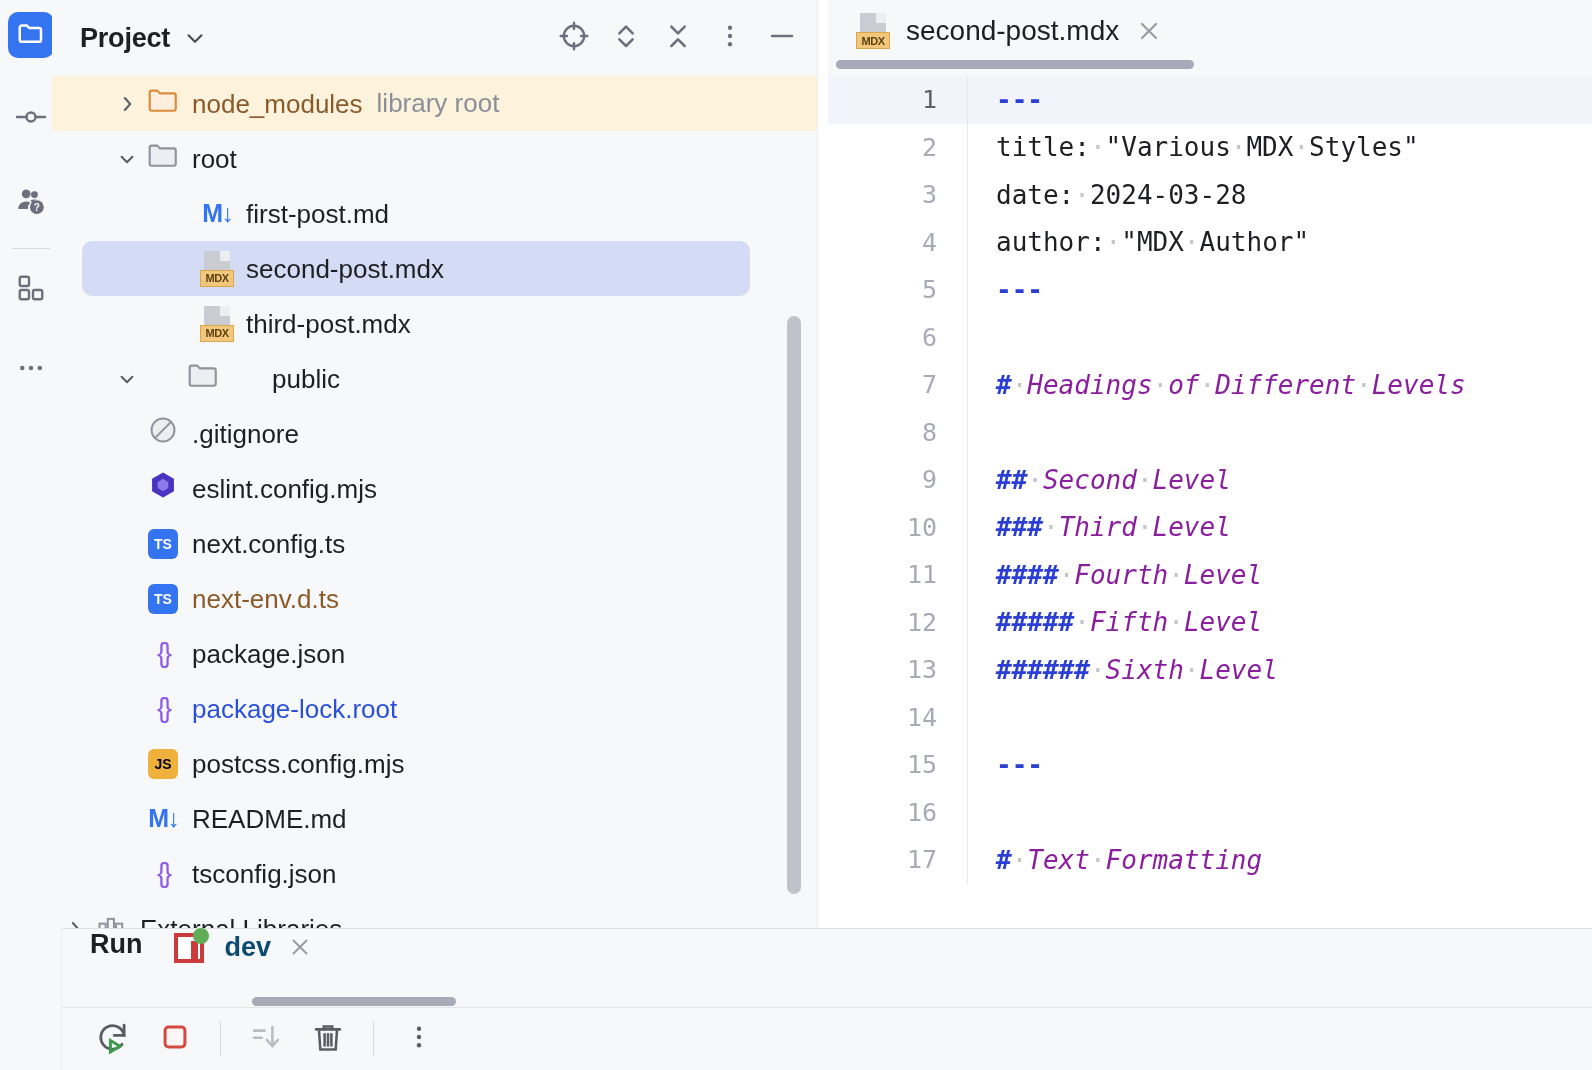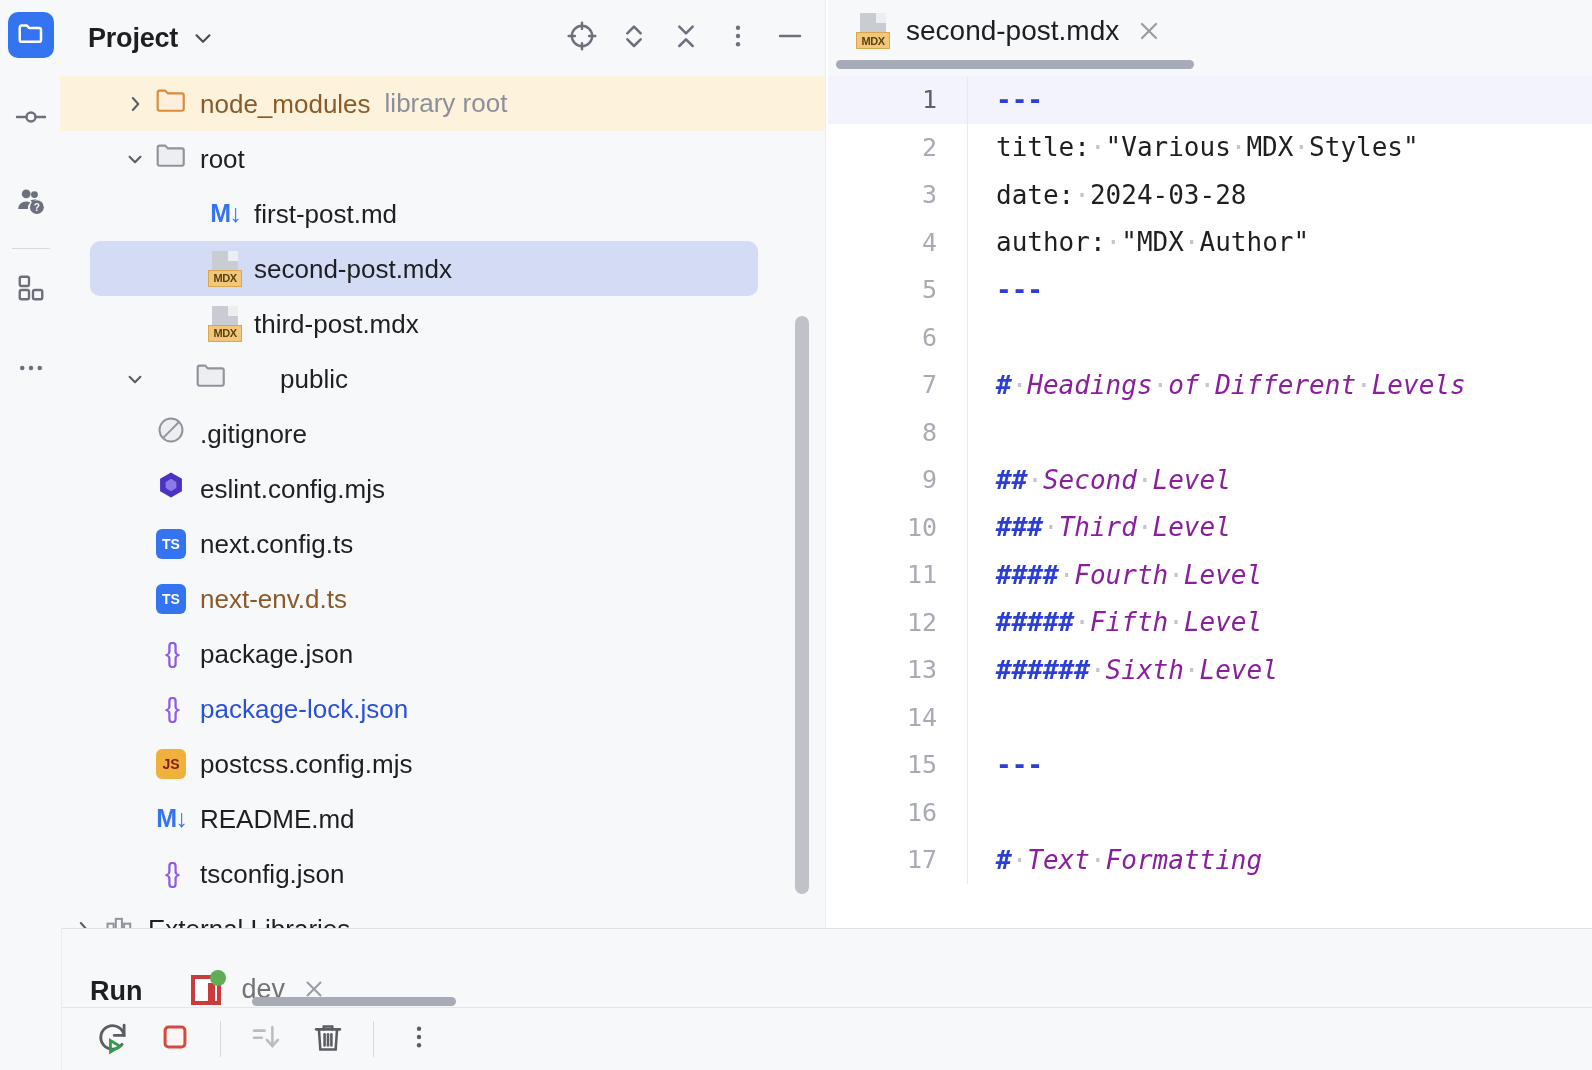--- a/index.html
+++ b/index.html
@@ -29,21 +29,21 @@
     color: #6c707e;
   }
   .act-btn.active { background: #3574f0; color: #ffffff; }
   .act-sep {
     width: 38px; height: 1px; background: #d8dade;
     margin: 6px 0 18px 0;
   }
 
   
   .project-panel {
-    position: absolute; left: 60px; top: 0;
+    position: absolute; left: 52px; top: 0;
     width: 766px; height: 928px;
     background: #f7f8fa;
     border-right: 1px solid #ebecf0;
     overflow: hidden;
   }
   .panel-header {
     height: 76px; width: 100%;
     display: flex; align-items: center;
     padding: 0 14px 0 28px;
     background: #f7f8fa;
@@ -89,21 +89,21 @@
   .c-brown { color: #8a5a2b; }
 
   
   .badge {
     width: 30px; height: 30px; border-radius: 6px;
     display: flex; align-items: center; justify-content: center;
     font-size: 14px; font-weight: 700; color: #fff;
     font-family: "Liberation Sans", sans-serif;
   }
   .badge.ts { background: #3574f0; }
-  .badge.js { background: #f0b03c; color: #7f1d1d; }
+  .badge.js { background: #f0b03c; color: #000000; }
 
   .mdx-icon { position: relative; width: 34px; height: 36px; }
   .mdx-icon .sheet {
     position: absolute; left: 4px; top: 0; width: 26px; height: 24px;
     background: #c9ccd3; clip-path: polygon(0 0, 62% 0, 100% 38%, 100% 100%, 0 100%);
   }
   .mdx-icon .fold {
     position: absolute; left: 20px; top: 0; width: 10px; height: 10px;
     background: #eceef2;
   }
@@ -178,26 +178,26 @@
   .ws { color: #c3c6cc; }
 
   
   .run-panel {
     position: absolute; left: 62px; top: 928px;
     width: 1530px; height: 142px;
     background: #f7f8fa;
     border-top: 1px solid #dfe1e5;
   }
   .run-header {
-    height: 78px; display: flex; align-items: flex-end;
-    padding-left: 28px; gap: 47px; position: relative;
+    height: 78px; display: flex; align-items: flex-start;
+    padding-left: 28px; gap: 30px; position: relative;
   }
   .run-title { font-size: 27px; font-weight: 700; color: #1e1f22; }
   .run-tab { display: flex; align-items: center; gap: 16px; }
-  .run-tab-label { font-size: 27px; color: #737373; }
+  .run-tab-label { font-size: 27px; color: #0c4a6e; font-weight: bold; }
   .run-tab-close { color: #9a9da6; display: flex; align-items: center; }
   .run-tab-underline {
     position: absolute; left: 190px; top: 68px;
     width: 204px; height: 9px; background: #a7abb8; border-radius: 5px;
   }
   .run-config-icon { position: relative; width: 36px; height: 36px; }
   .run-config-icon .sq {
     position: absolute; left: 2px; top: 4px; width: 30px; height: 30px;
     border: 4px solid #cc3b3b; background: #fff;
   }
@@ -444,21 +444,21 @@
             <span class="ticon">
               <span class="json-icon">{}</span>
             </span>
             <span class="tlabel ">package.json</span>
           </div>
           <div class="tree-row" style="padding-left: 58px;">
             <span class="tw empty"></span>
             <span class="ticon">
               <span class="json-icon">{}</span>
             </span>
-            <span class="tlabel c-blue">package-lock.json</span>
+            <span class="tlabel c-blue">package-lock.root</span>
           </div>
           <div class="tree-row" style="padding-left: 58px;">
             <span class="tw empty"></span>
             <span class="ticon">
               <span class="badge js">JS</span>
             </span>
             <span class="tlabel ">postcss.config.mjs</span>
           </div>
           <div class="tree-row" style="padding-left: 58px;">
             <span class="tw empty"></span>

